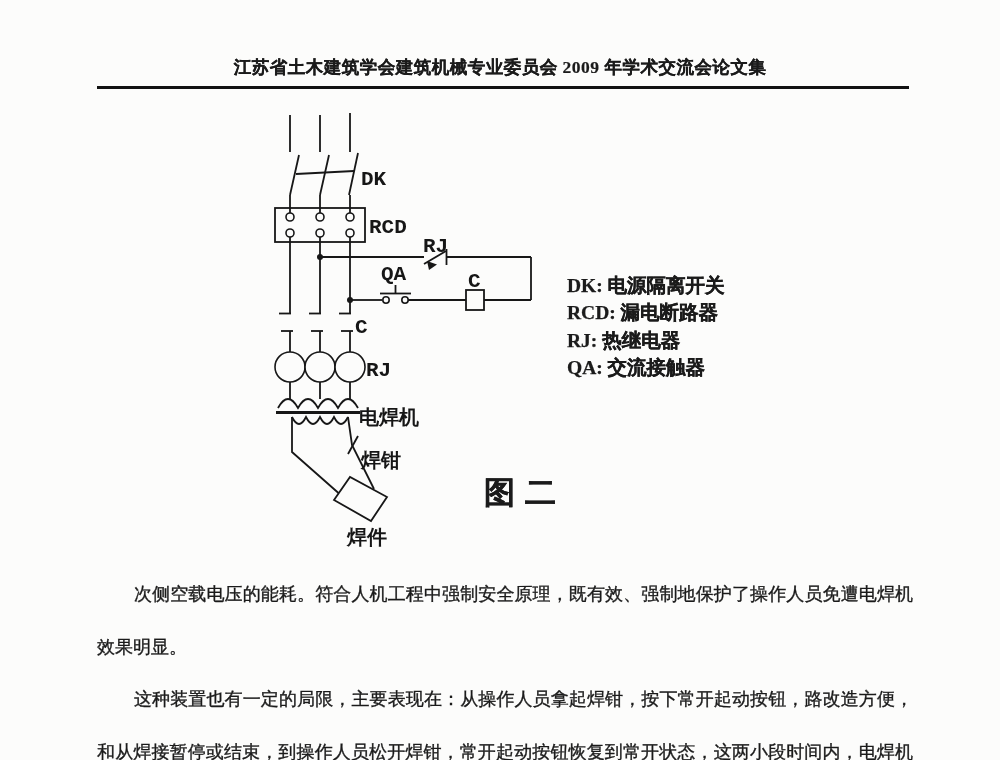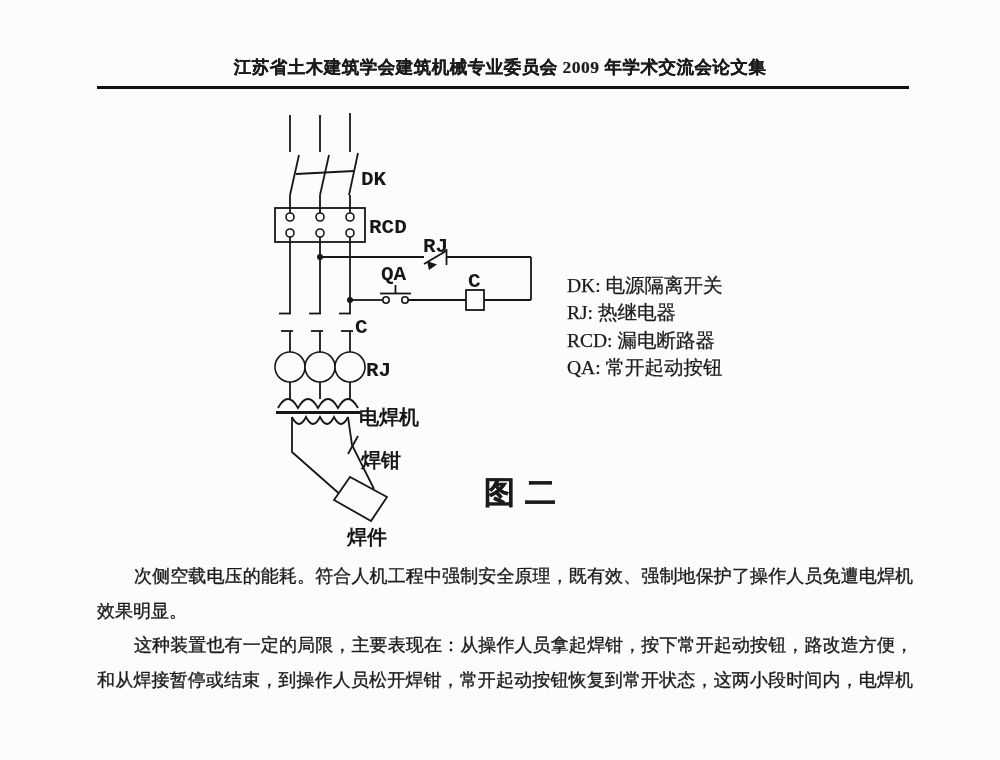--- a/index.html
+++ b/index.html
@@ -33,36 +33,36 @@
     font-family:"Liberation Mono","Liberation Serif",serif;
     font-weight:700;font-size:21px;fill:#161616;
   }
   .lbl-cjk{
     font-family:"Liberation Serif","DejaVu Serif",serif;
     font-weight:600;font-size:20px;fill:#161616;
   }
   
   .legend{
     position:absolute;left:567px;top:272px;
-    font-size:19.5px;font-weight:400;line-height:27.4px;
+    font-size:19.5px;font-weight:700;line-height:27.4px;
     -webkit-text-stroke:.25px #1b1b1b;
   }
   
   .figcap{
     position:absolute;left:484px;top:472px;
     font-size:31px;font-weight:700;letter-spacing:10px;
     -webkit-text-stroke:.3px #1b1b1b;
   }
   
   .bodytext{
     position:absolute;left:97px;top:559px;width:816px;
     font-size:18px;line-height:34.6px;
     -webkit-text-stroke:.35px #1b1b1b;
   }
-  .bline{text-align:justify;text-align-last:justify;}
+  .bline{text-align:justify;text-align-last:justify;margin-top:18px;}
   .bline.indent{padding-left:37px;}
   .bline.short{text-align-last:left;}
 </style>
 </head>
 <body>
 
 <div class="page">
 
   <div class="hdr">江苏省土木建筑学会建筑机械专业委员会 2009 年学术交流会论文集</div>
   <div class="hdr-rule"></div>
@@ -167,23 +167,23 @@
       <path class="wire" d="M358 436 L348 454"></path>
     </g>
     <text class="lbl-cjk" x="361" y="467">焊钳</text>
 
     <polygon points="334,500 350,477 387,497 371,521" fill="#fcfcfb" stroke="#171717" stroke-width="1.8"></polygon>
     <text class="lbl-cjk" x="347" y="544">焊件</text>
   </svg>
 
   <div class="legend">
     <div>DK: 电源隔离开关</div>
+    <div>RCD: 漏电断路器</div>
     <div>RJ: 热继电器</div>
-    <div>RCD: 漏电断路器</div>
-    <div>QA: 常开起动按钮</div>
+    <div>QA: 交流接触器</div>
   </div>
 
   <div class="figcap">图二</div>
 
   <div class="bodytext">
     <div class="bline indent">次侧空载电压的能耗。符合人机工程中强制安全原理，既有效、强制地保护了操作人员免遭电焊机</div>
     <div class="bline short">效果明显。</div>
     <div class="bline indent">这种装置也有一定的局限，主要表现在：从操作人员拿起焊钳，按下常开起动按钮，路改造方便，</div>
     <div class="bline">和从焊接暂停或结束，到操作人员松开焊钳，常开起动按钮恢复到常开状态，这两小段时间内，电焊机</div>
   </div>

